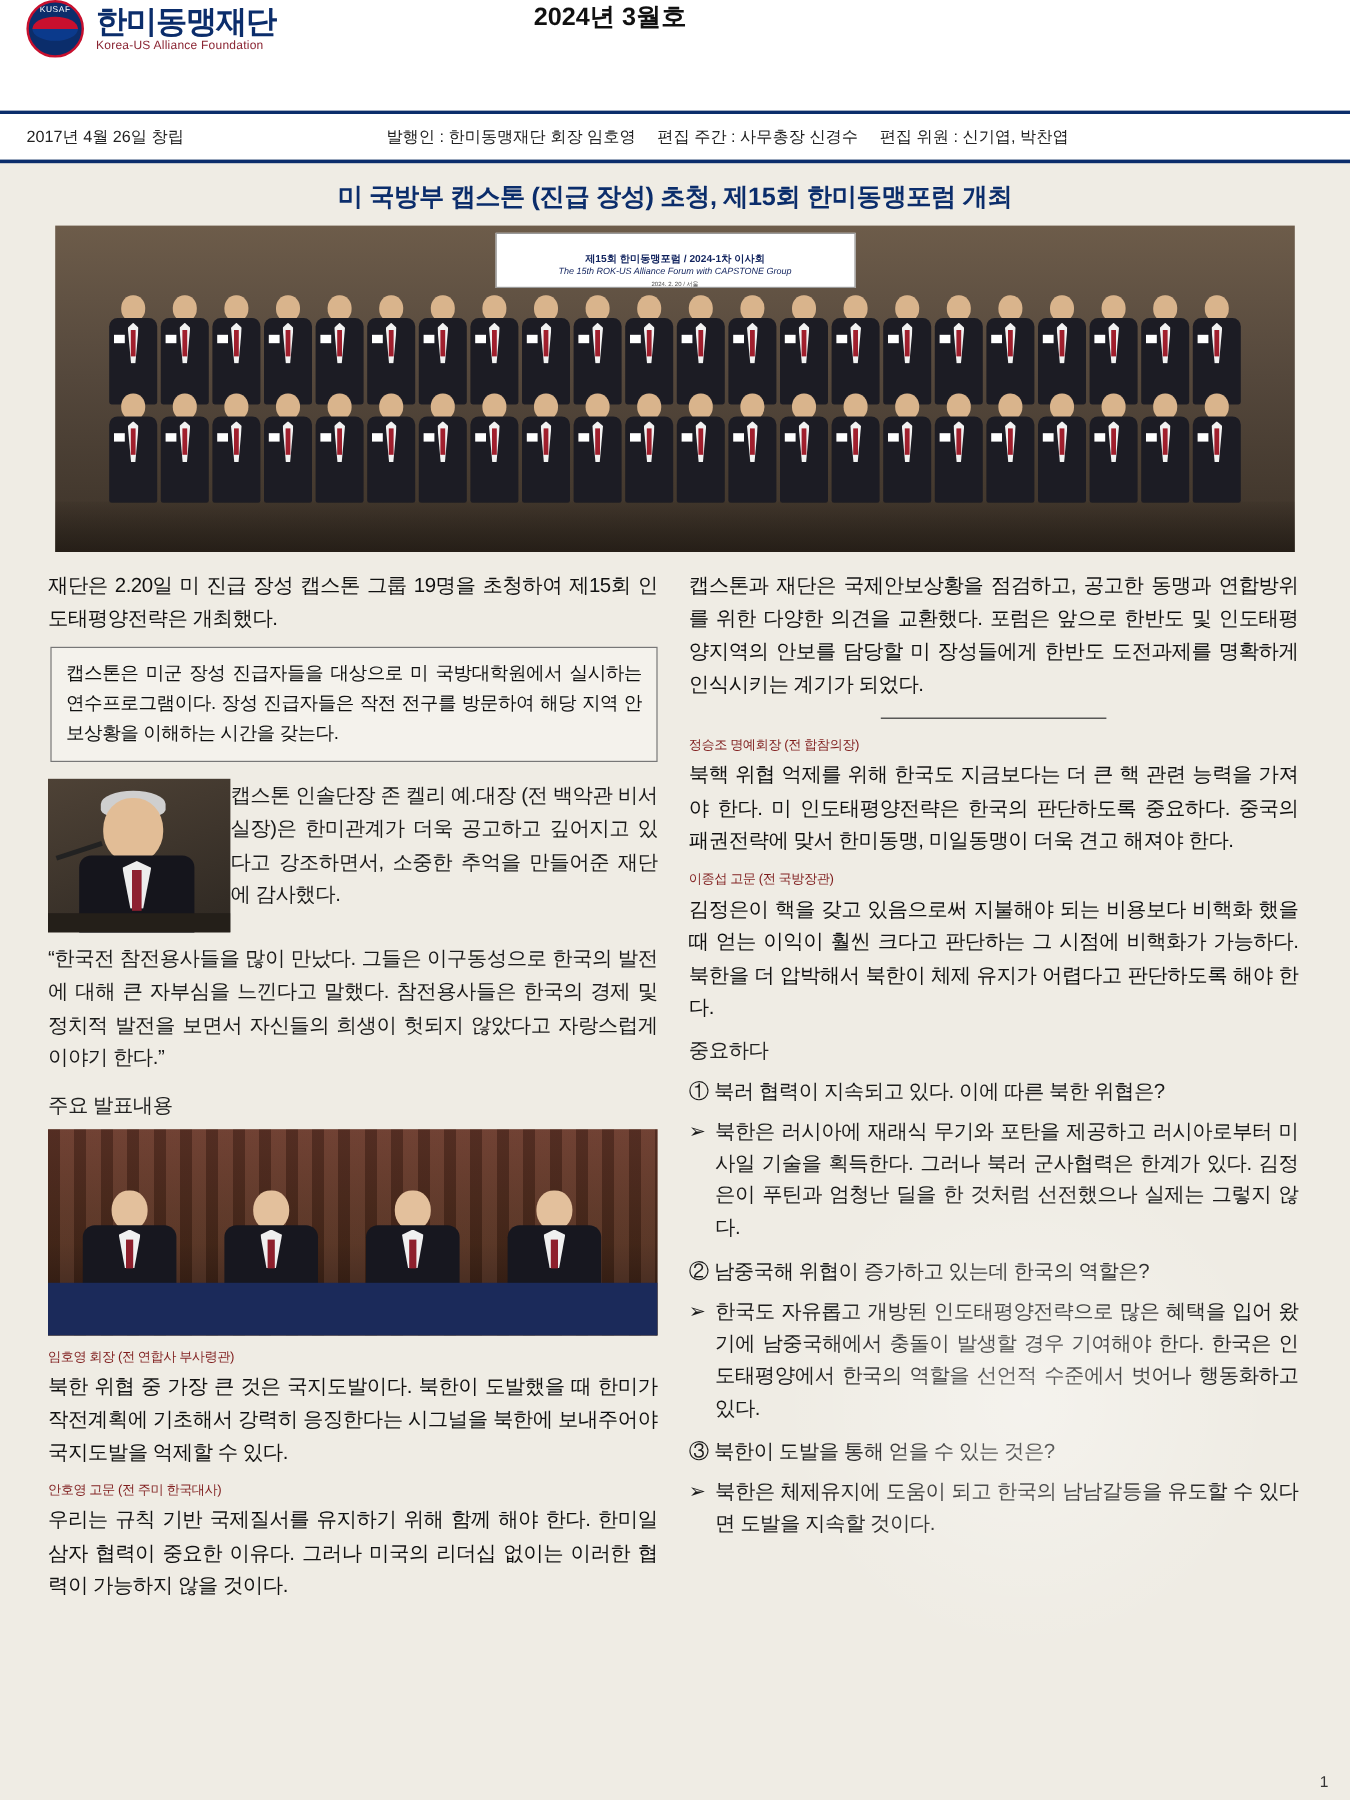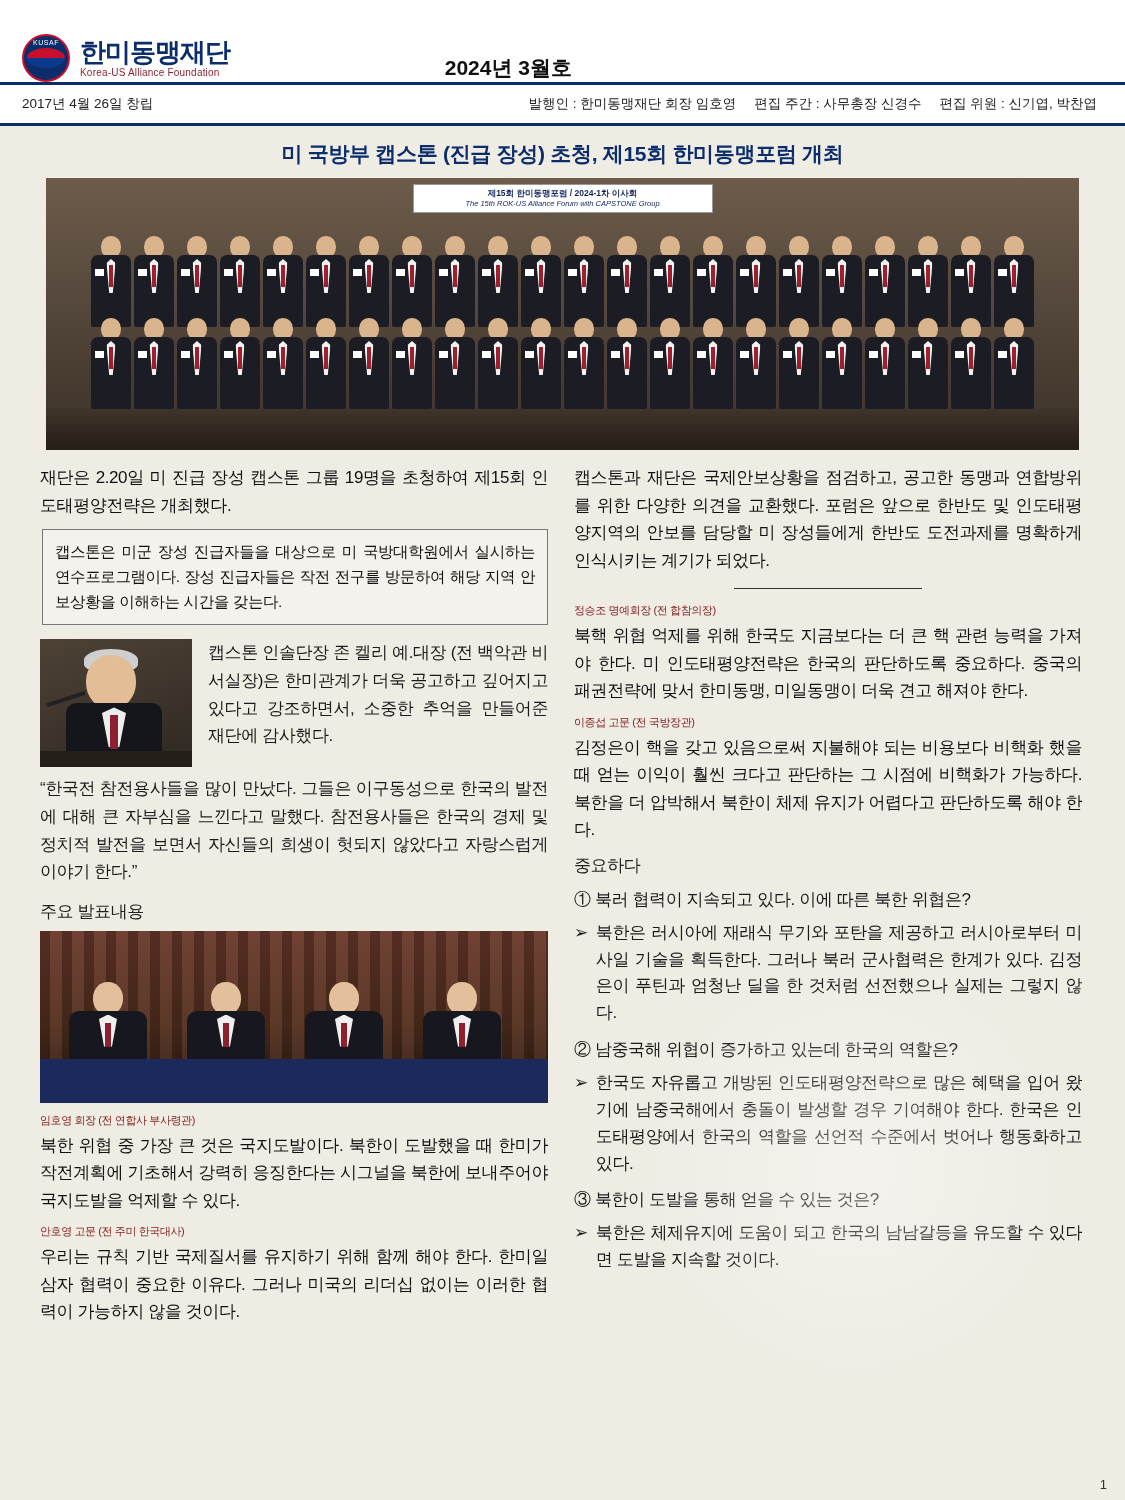--- a/index.html
+++ b/index.html
@@ -18,24 +18,24 @@
     position: relative;
     width: 1125px;
     height: 1500px;
     background: #efece4;
     box-sizing: border-box;
   }
 
   
   .masthead {
     position: relative;
-    height: 82px;
+    height: 92px;
     background: #ffffff;
     display: flex;
-    align-items: flex-end;
+    align-items: flex-start;
     padding: 0 22px;
     box-sizing: border-box;
   }
   .logo-wrap {
     display: flex;
     align-items: center;
     gap: 10px;
     width: 300px;
     flex: 0 0 300px;
   }
@@ -107,21 +107,21 @@
     box-sizing: border-box;
     font-size: 13.5px;
     color: #222222;
   }
   .subheader .founded {
     flex: 0 0 300px;
   }
   .subheader .meta {
     flex: 1;
     display: flex;
-    justify-content: flex-end;
+    justify-content: flex-start;
     gap: 18px;
     padding-right: 6px;
   }
   .header-rule2 {
     height: 3px;
     background: #0b2d6b;
   }
 
   
   .headline {
@@ -139,28 +139,28 @@
     height: 272px;
     position: relative;
     background: linear-gradient(180deg, #6d5c4a 0%, #55483c 45%, #3c3228 100%);
     overflow: hidden;
   }
   .hero .banner {
     position: absolute;
     top: 6px; left: 50%;
     transform: translateX(-50%);
     width: 300px;
-    height: 29px;
+    height: 46px;
     background: #ffffff;
     border: 1px solid #999;
     text-align: center;
     font-size: 8px;
     color: #11235e;
     line-height: 1.35;
-    padding-top: 3px;
+    padding-top: 15px;
     box-sizing: border-box;
   }
   .hero .banner .b1 { font-weight: bold; font-size: 8.5px; }
   .hero .banner .b2 { font-style: italic; font-size: 7.5px; }
   .hero .banner .b3 { font-size: 5px; color: #555; margin-top: 2px;}
   .hero .row {
     position: absolute;
     left: 0; right: 0;
     display: flex;
     justify-content: center;
@@ -241,21 +241,21 @@
     padding: 10px 12px;
     font-size: 15.5px;
     line-height: 1.6;
     color: #111;
     margin: 6px 0 14px 2px;
     letter-spacing: -.4px;
     text-align: justify;
   }
   .kelly-block {
     display: flex;
-    gap: 16px;
+    gap: 0;
     margin-bottom: 8px;
   }
   .kelly-photo {
     width: 152px;
     height: 128px;
     flex: 0 0 152px;
     background: linear-gradient(160deg, #4e4236 0%, #2e2822 100%);
     position: relative;
     overflow: hidden;
   }

